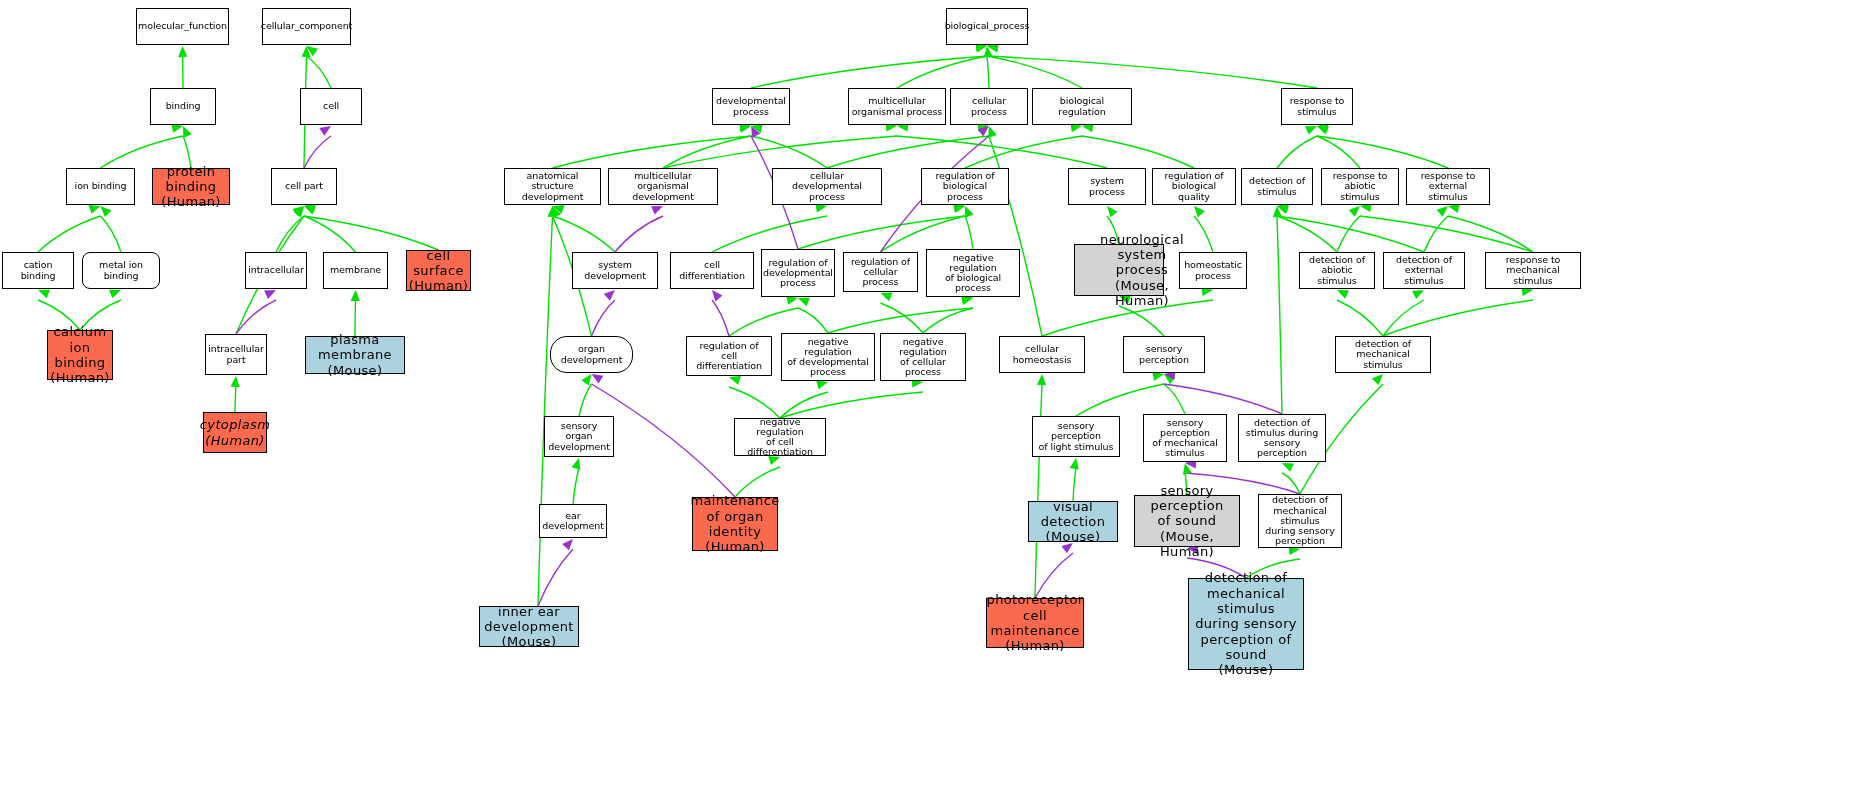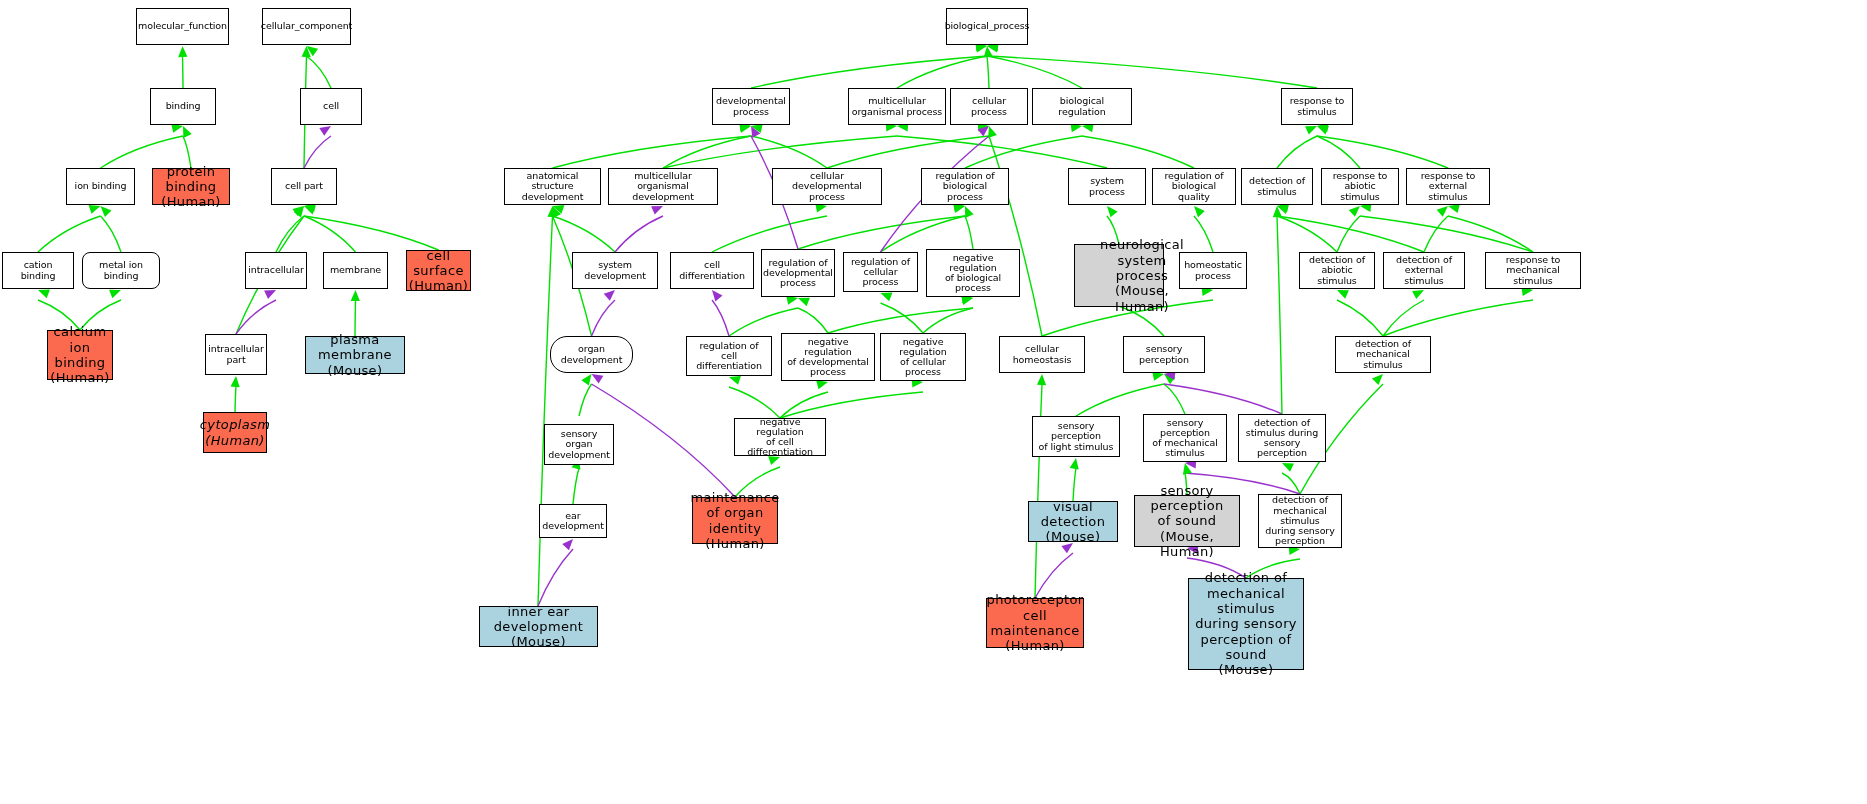--- a/index.html
+++ b/index.html
@@ -432,21 +432,21 @@
     <div class="node " style="left: 572px; top: 252px; width: 86px; height: 37px;">system development</div>
     <div class="node " style="left: 670px; top: 252px; width: 84px; height: 37px;">cell differentiation</div>
     <div class="node " style="left: 761px; top: 249px; width: 74px; height: 48px;">regulation of
 developmental
 process</div>
     <div class="node " style="left: 843px; top: 252px; width: 75px; height: 40px;">regulation of
 cellular process</div>
     <div class="node " style="left: 926px; top: 249px; width: 94px; height: 48px;">negative regulation
 of biological
 process</div>
-    <div class="node grey hl" style="left: 1074px; top: 244px; width: 90px; height: 63px; padding-left: 48px;">neurological
+    <div class="node grey hl" style="left: 1074px; top: 244px; width: 90px; height: 52px; padding-left: 48px;">neurological
 system process
 (Mouse, Human)</div>
     <div class="node " style="left: 1179px; top: 252px; width: 68px; height: 37px;">homeostatic
 process</div>
     <div class="node " style="left: 1299px; top: 252px; width: 76px; height: 37px;">detection of
 abiotic stimulus</div>
     <div class="node " style="left: 1383px; top: 252px; width: 82px; height: 37px;">detection of
 external stimulus</div>
     <div class="node " style="left: 1485px; top: 252px; width: 96px; height: 37px;">response to
 mechanical stimulus</div>
@@ -456,46 +456,46 @@
     <div class="node " style="left: 781px; top: 333px; width: 94px; height: 48px;">negative regulation
 of developmental
 process</div>
     <div class="node " style="left: 880px; top: 333px; width: 86px; height: 48px;">negative regulation
 of cellular
 process</div>
     <div class="node " style="left: 999px; top: 336px; width: 86px; height: 37px;">cellular homeostasis</div>
     <div class="node " style="left: 1123px; top: 336px; width: 82px; height: 37px;">sensory perception</div>
     <div class="node " style="left: 1335px; top: 336px; width: 96px; height: 37px;">detection of
 mechanical stimulus</div>
-    <div class="node " style="left: 544px; top: 416px; width: 70px; height: 41px; margin-top: 8px;">sensory organ
+    <div class="node " style="left: 544px; top: 416px; width: 70px; height: 41px;">sensory organ
 development</div>
     <div class="node " style="left: 1032px; top: 416px; width: 88px; height: 41px;">sensory perception
 of light stimulus</div>
     <div class="node " style="left: 1143px; top: 414px; width: 84px; height: 48px;">sensory perception
 of mechanical
 stimulus</div>
     <div class="node " style="left: 1238px; top: 414px; width: 88px; height: 48px;">detection of
 stimulus during
 sensory perception</div>
     <div class="node " style="left: 734px; top: 418px; width: 92px; height: 38px;">negative regulation
 of cell differentiation</div>
     <div class="node " style="left: 1258px; top: 494px; width: 84px; height: 54px;">detection of
 mechanical stimulus
 during sensory
 perception</div>
     <div class="node " style="left: 539px; top: 504px; width: 68px; height: 34px;">ear development</div>
-    <div class="node red hl" style="left: 692px; top: 497px; width: 86px; height: 47px;">maintenance
+    <div class="node red hl" style="left: 692px; top: 497px; width: 86px; height: 54px;">maintenance
 of organ identity
 (Human)</div>
     <div class="node blue hl" style="left: 1028px; top: 501px; width: 90px; height: 41px;">visual detection
 (Mouse)</div>
     <div class="node grey hl" style="left: 1134px; top: 495px; width: 106px; height: 52px;">sensory perception
 of sound
 (Mouse, Human)</div>
-    <div class="node blue hl" style="left: 479px; top: 606px; width: 119px; height: 41px;">inner ear development
+    <div class="node blue hl" style="left: 479px; top: 606px; width: 100px; height: 41px;">inner ear development
 (Mouse)</div>
     <div class="node red hl" style="left: 986px; top: 598px; width: 98px; height: 50px;">photoreceptor
 cell maintenance
 (Human)</div>
     <div class="node blue hl" style="left: 1188px; top: 578px; width: 116px; height: 92px;">detection of
 mechanical stimulus
 during sensory
 perception of
 sound
 (Mouse)</div>

